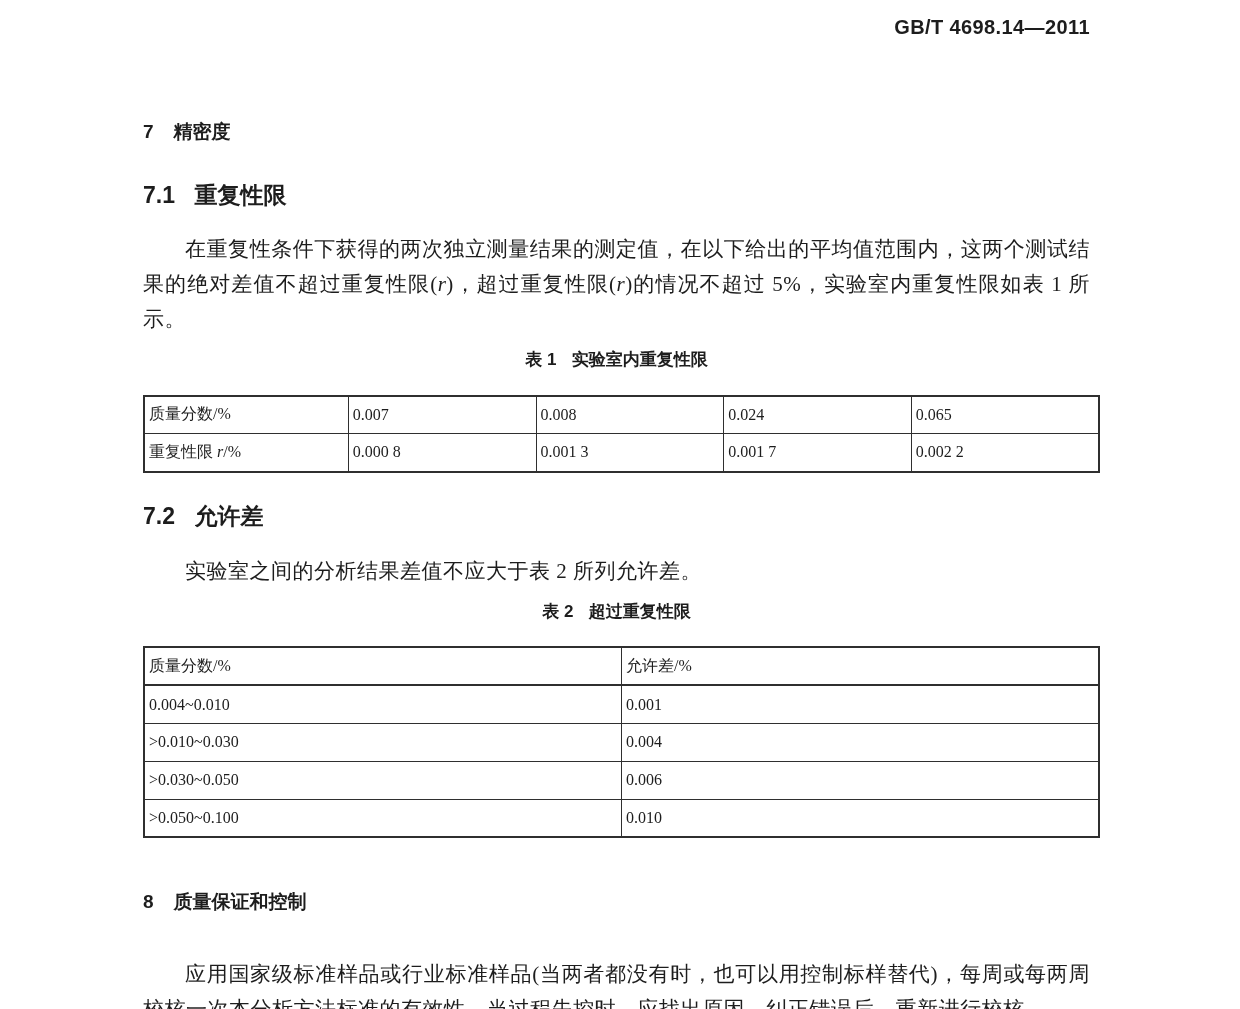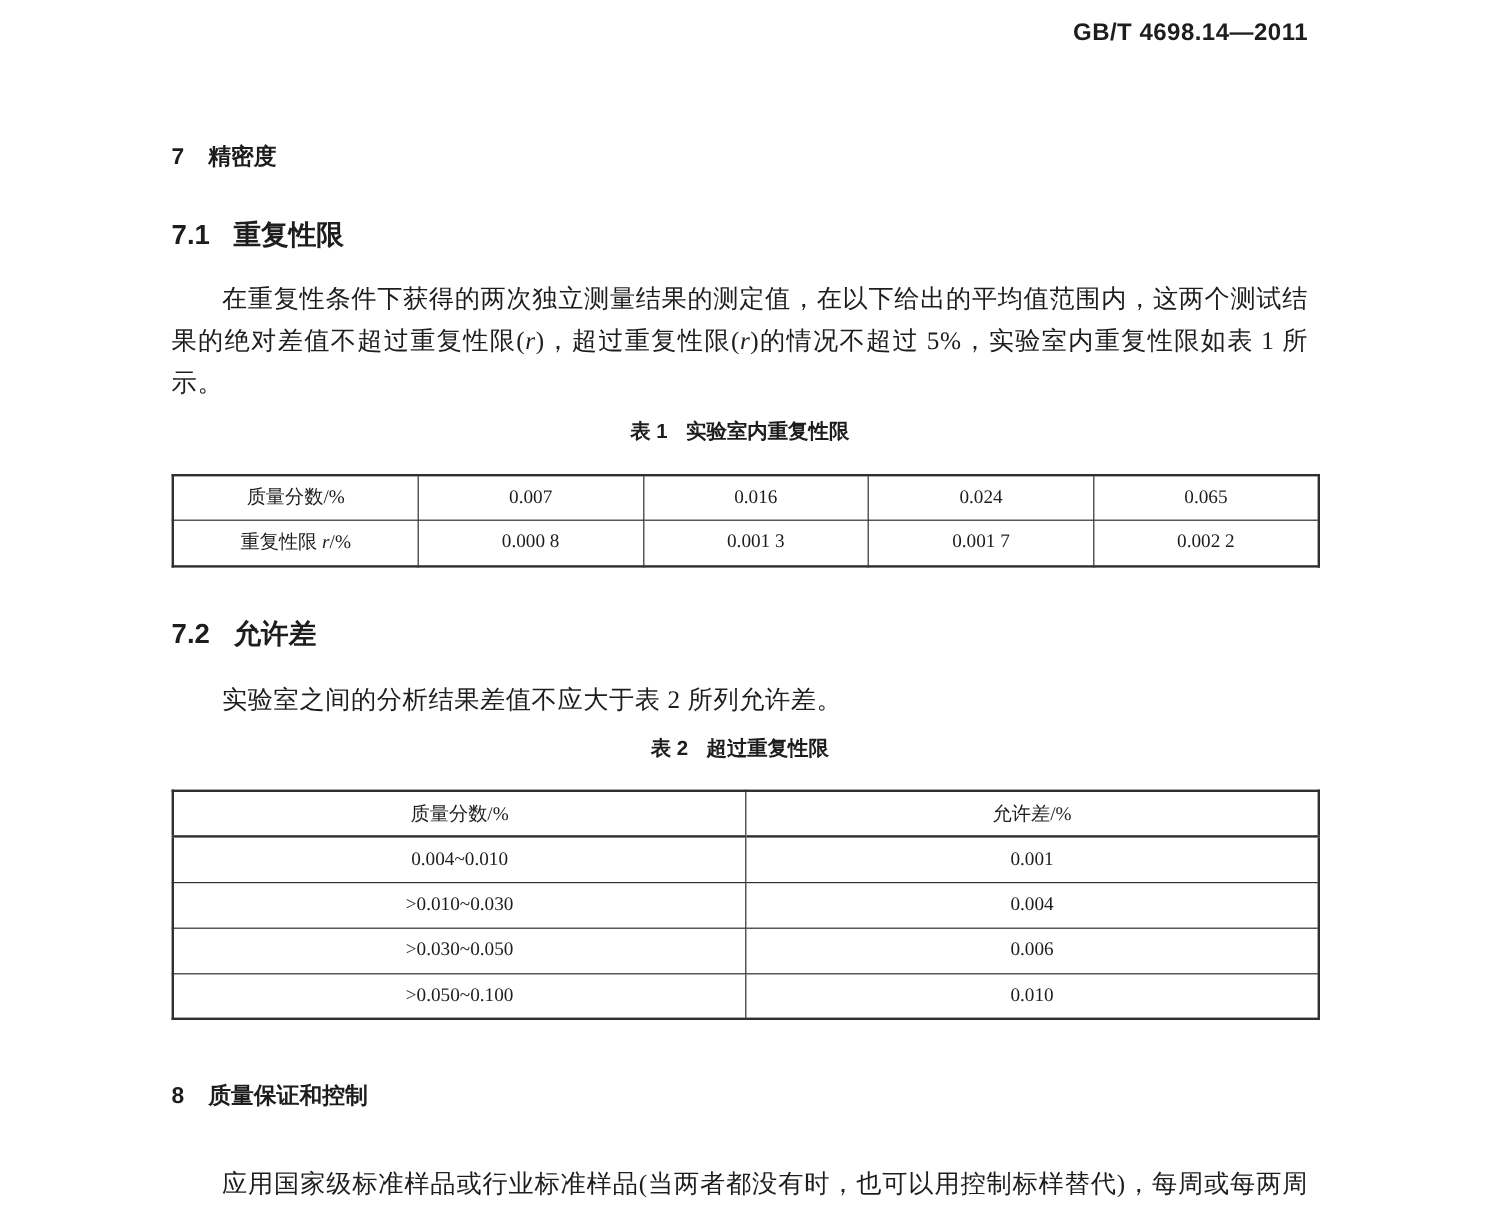--- a/index.html
+++ b/index.html
@@ -30,21 +30,21 @@
   .h-section { font-size: 19px; }
   .h-sub { font-size: 23px; }
   .h-num { margin-right: 1.05em; }
   .h-sub .h-num { margin-right: 0.85em; }
 
   .sec7      { margin-top: 80px; }
   .sec71     { margin-top: 37px; }
   .para71    { margin-top: 22px; }
   .cap1      { margin-top: 20px; }
   .tblwrap1  { margin-top: 23px; }
-  .sec72     { margin-top: 41px; }
+  .sec72     { margin-top: 29px; }
   .para72    { margin-top: 24px; }
   .cap2      { margin-top: 19px; }
   .tblwrap2  { margin-top: 22px; }
   .sec8      { margin-top: 52px; }
   .para8     { margin-top: 43px; }
 
   .body-para {
     font-size: 21px;
     line-height: 35px;
     text-align: justify;
@@ -67,21 +67,21 @@
     width: 957px;
     border-collapse: collapse;
     table-layout: fixed;
     font-size: 16px;
     color: #1d1d1d;
     border: 2px solid #2f2f2f;
   }
   .tbl td, .tbl th {
     border: 1px solid #2f2f2f;
     height: 38px;
-    text-align: center;
+    text-align: left;
     vertical-align: middle;
     font-weight: normal;
     padding: 0 4px;
   }
   .tbl2 th { border-bottom: 2px solid #2f2f2f; }
 </style>
 </head>
 <body>
 
 <div class="page">
@@ -102,21 +102,21 @@
         <col style="width:21.4%">
           <col style="width:19.65%">
           <col style="width:19.65%">
           <col style="width:19.65%">
           <col style="width:19.65%">
       </colgroup>
       <tbody>
         <tr>
           <td><span>质量分数</span><span class="var"></span><span>/%</span></td>
           <td>0.007</td>
-          <td>0.016</td>
+          <td>0.008</td>
           <td>0.024</td>
           <td>0.065</td>
         </tr>
         <tr>
           <td><span>重复性限 </span><span class="var">r</span><span>/%</span></td>
           <td>0.000 8</td>
           <td>0.001 3</td>
           <td>0.001 7</td>
           <td>0.002 2</td>
         </tr>

